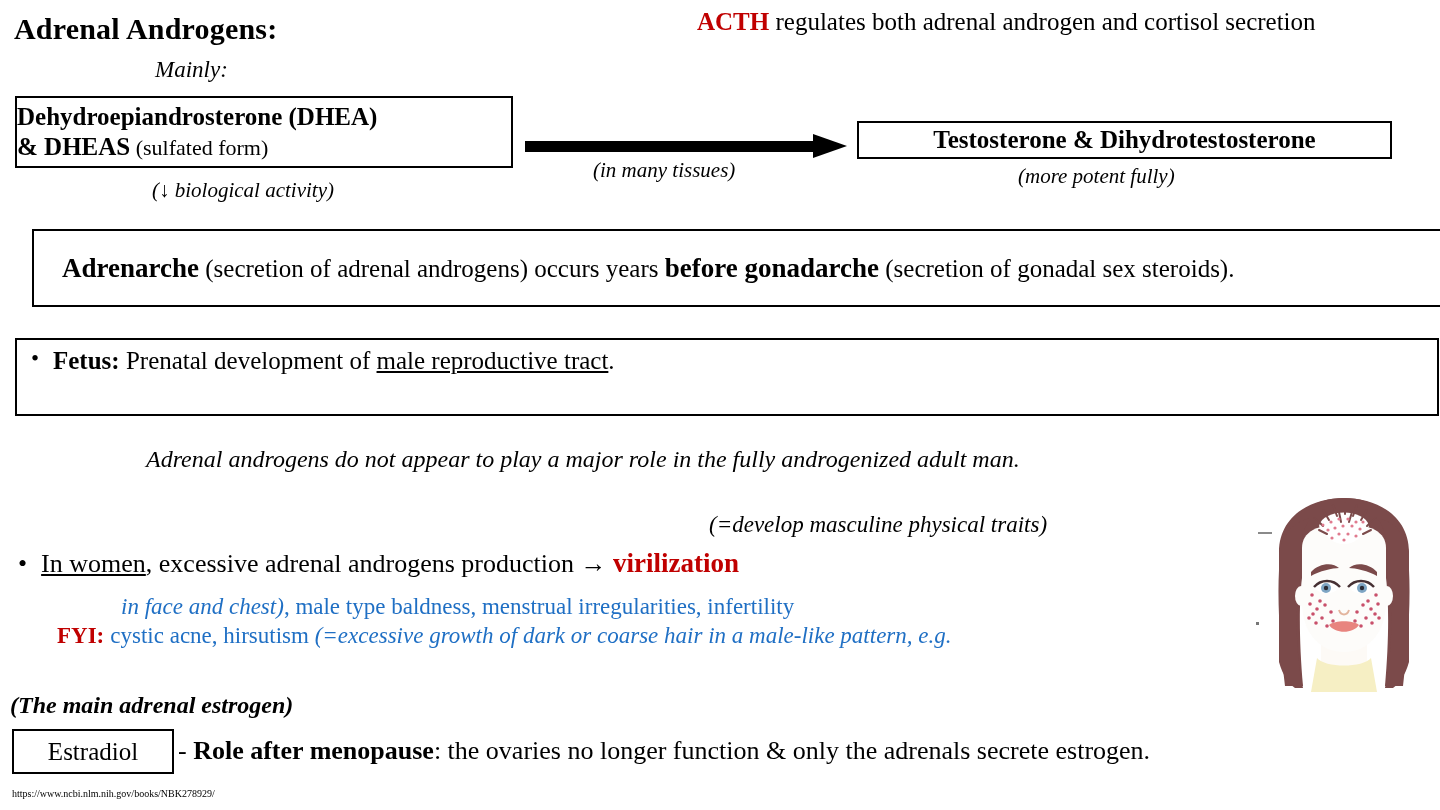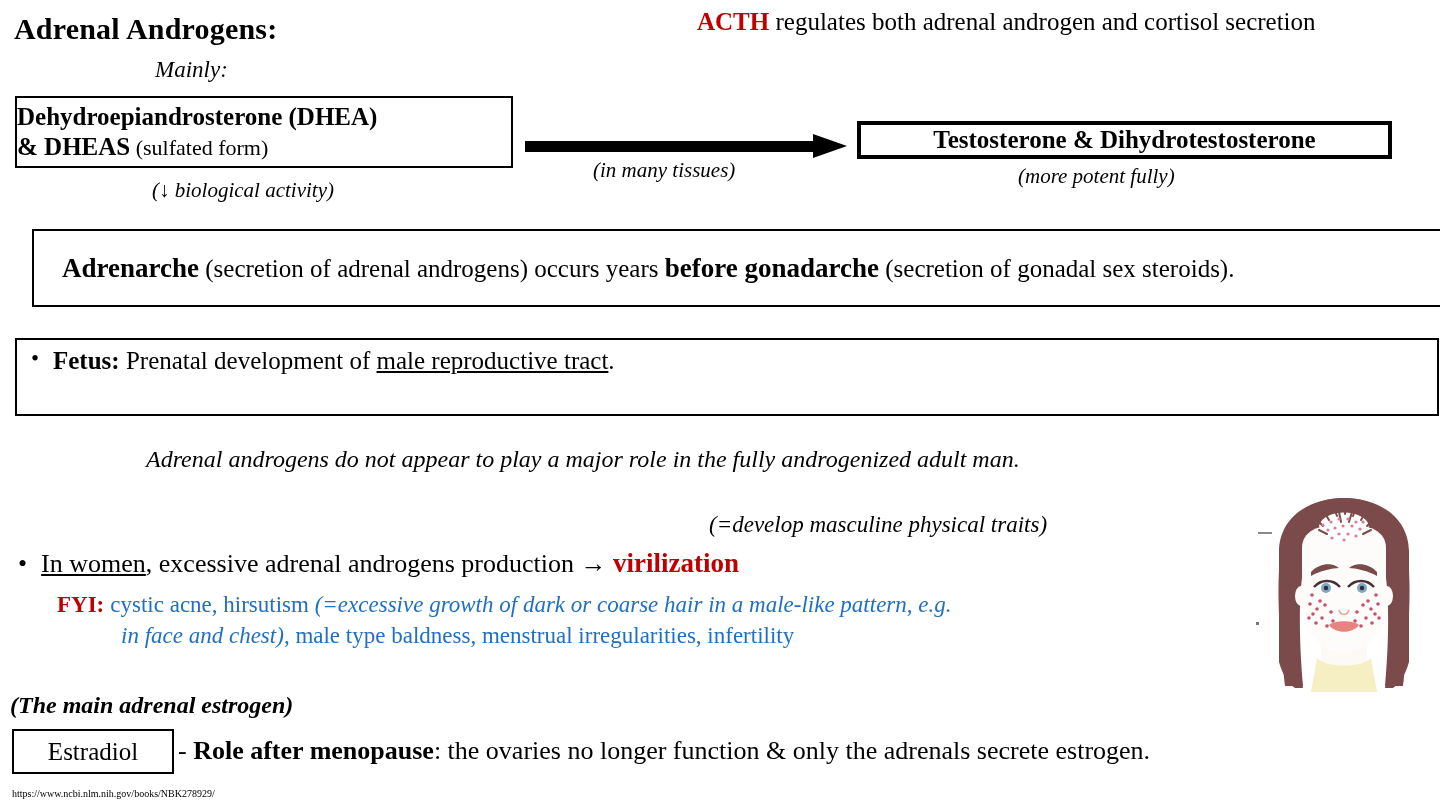--- a/index.html
+++ b/index.html
@@ -89,21 +89,21 @@
   #arrow-note {
     left: 593px; top: 158px;
     font-size: 21px;
     font-style: italic;
   }
 
   
   #testo-box {
     left: 857px; top: 121px;
     width: 535px; height: 38px;
-    border: 4px solid #000000;
+    border: 2px solid #000000;
     box-sizing: border-box;
     display: flex;
     align-items: center;
     justify-content: center;
   }
   #testo-box .lbl { font-size: 25px; font-weight: bold; white-space: nowrap; }
   #testo-note {
     left: 1018px; top: 164px;
     font-size: 21px;
     font-style: italic;
@@ -270,25 +270,25 @@
 
 <div class="abs" id="androgen-note">Adrenal androgens do not appear to play a major role in the fully androgenized adult man.</div>
 
 <div class="abs" id="virilization-def">(=develop masculine physical traits)</div>
 
 <div class="abs" id="women-bullet">
   <span class="dot">•</span><span class="uline">In women</span><span>, excessive adrenal androgens production → </span><span class="red viril">virilization</span>
 </div>
 
 <div class="abs" id="fyi-block">
+  <div id="fyi-text" style="margin-top:2px;">
+    <span class="blue ital">in face and chest)</span><span class="blue">, male type baldness, menstrual irregularities, infertility</span>
+  </div>
   <div>
     <span class="red fyi-label">FYI:</span><span class="blue body">cystic acne, hirsutism </span><span class="blue ital">(=excessive growth of dark or coarse hair in a male-like pattern, e.g.</span>
-  </div>
-  <div id="fyi-text" style="margin-top:2px;">
-    <span class="blue ital">in face and chest)</span><span class="blue">, male type baldness, menstrual irregularities, infertility</span>
   </div>
 </div>
 
 <div class="abs" id="estrogen-note">(The main adrenal estrogen)</div>
 
 <div class="abs" id="estradiol-box">
   <span class="lbl">Estradiol</span>
 </div>
 
 <div class="abs" id="menopause-line">

